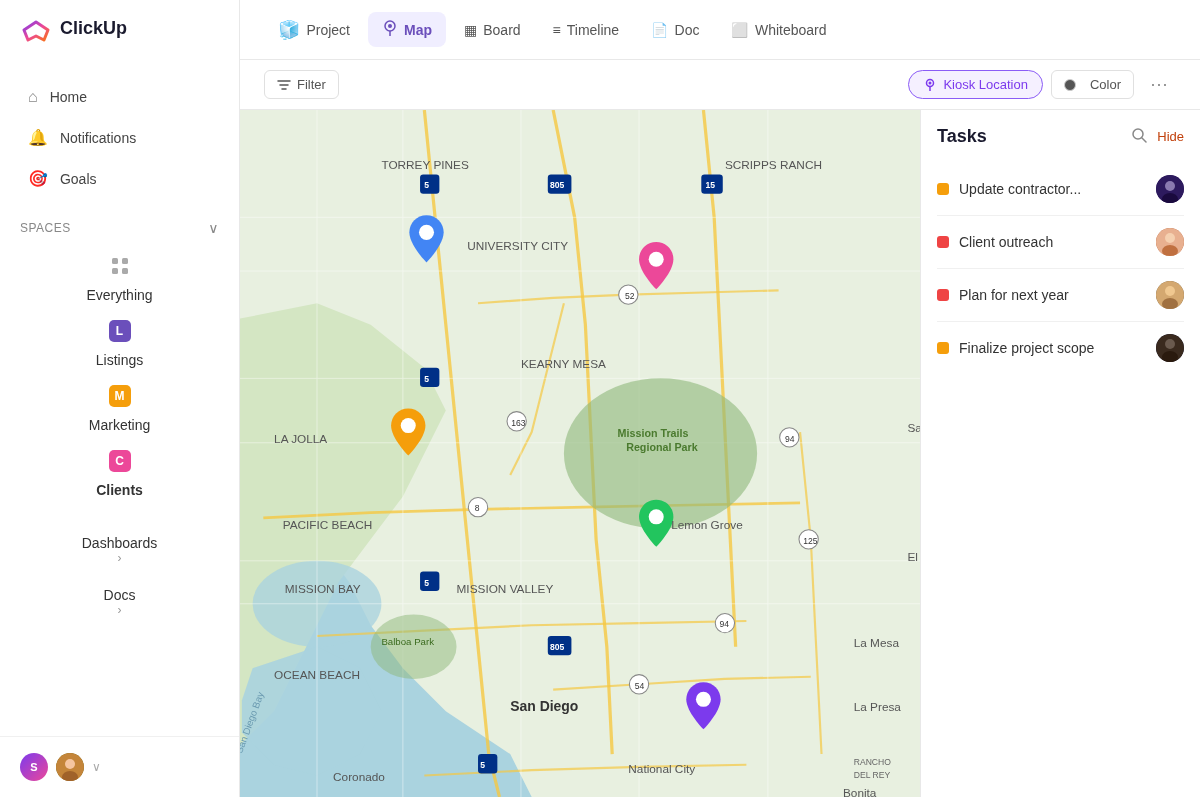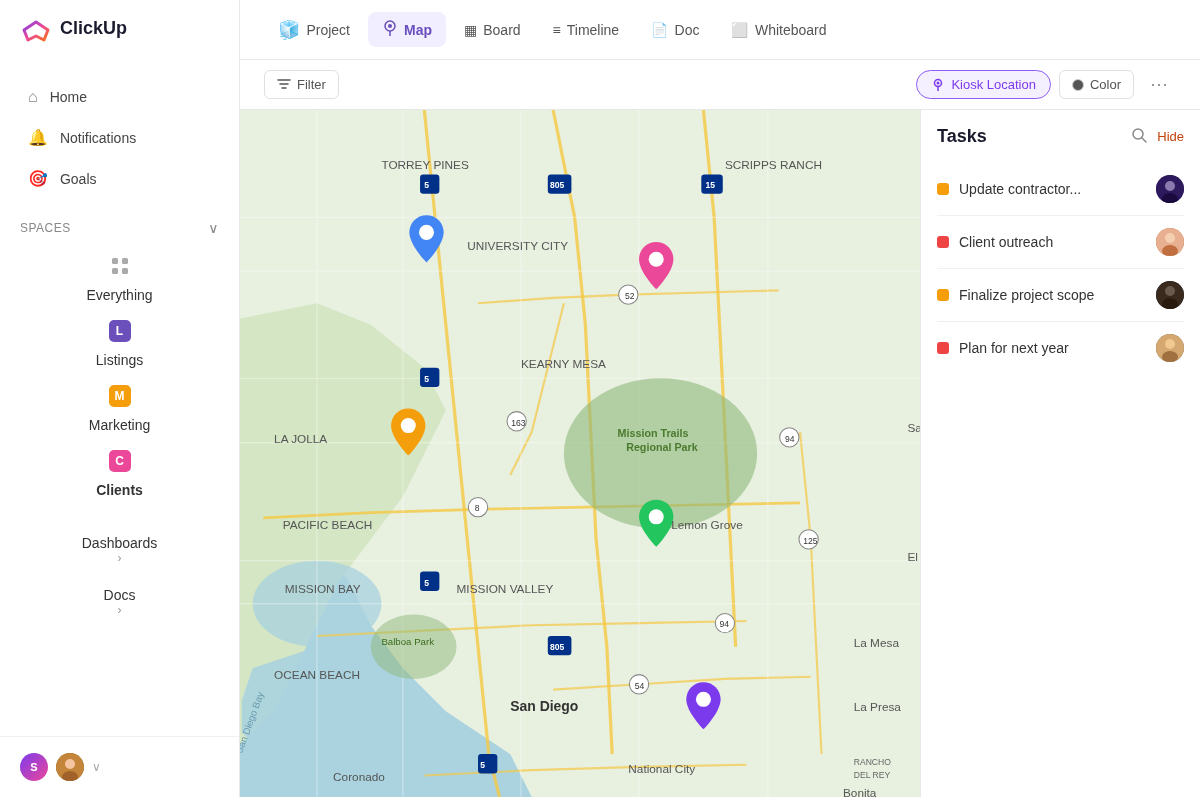--- a/index.html
+++ b/index.html
@@ -180,20 +180,21 @@
       display: flex;
       align-items: center;
       justify-content: space-between;
       padding: 10px 24px;
       border-bottom: 1px solid #e8e8e8;
     }
     .toolbar-left { display: flex; align-items: center; gap: 8px; }
     .toolbar-right { display: flex; align-items: center; gap: 8px; }
     .filter-btn {
       display: flex;
+      align-items: center;
       gap: 6px;
       padding: 6px 12px;
       border: 1px solid #e0e0e0;
       border-radius: 6px;
       font-size: 13px;
       color: #555;
       cursor: pointer;
       background: #fff;
     }
     .kiosk-btn {
@@ -205,21 +206,21 @@
       border-radius: 20px;
       font-size: 13px;
       color: #7c3aed;
       cursor: pointer;
       background: #f5f0ff;
       font-weight: 500;
     }
     .color-btn {
       display: flex;
       align-items: center;
-      gap: 6px;
+      gap: 14px;
       padding: 6px 12px;
       border: 1px solid #e0e0e0;
       border-radius: 6px;
       font-size: 13px;
       color: #555;
       cursor: pointer;
       background: #fff;
     }
     .more-btn {
       padding: 4px 8px;
@@ -659,37 +660,37 @@
         <div class="task-avatar" style="background: #c4724a;">
           <svg width="28" height="28" viewBox="0 0 28 28">
               <circle cx="14" cy="14" r="14" fill="#e8b090"></circle>
               <circle cx="14" cy="10" r="5" fill="#f5d0b0"></circle>
               <ellipse cx="14" cy="23" rx="8" ry="6" fill="#c07040"></ellipse>
             </svg>
         </div>
       </div>
 
       <div class="task-item">
+        <div class="task-dot" style="background: #ef4444;"></div>
+        <span class="task-label">Plan for next year</span>
+        <div class="task-avatar" style="background: #8b6c42;">
+          <svg width="28" height="28" viewBox="0 0 28 28">
+              <circle cx="14" cy="14" r="14" fill="#d4a870"></circle>
+              <circle cx="14" cy="10" r="5" fill="#f0c890"></circle>
+              <ellipse cx="14" cy="23" rx="8" ry="6" fill="#a07040"></ellipse>
+            </svg>
+        </div>
+      </div>
+
+      <div class="task-item">
         <div class="task-dot" style="background: #f59e0b;"></div>
         <span class="task-label">Finalize project scope</span>
         <div class="task-avatar" style="background: #1a1a2e;">
           <svg width="28" height="28" viewBox="0 0 28 28">
               <circle cx="14" cy="14" r="14" fill="#3a2a1e"></circle>
               <circle cx="14" cy="10" r="5" fill="#6a5a4e"></circle>
               <ellipse cx="14" cy="23" rx="8" ry="6" fill="#2a1a0e"></ellipse>
             </svg>
         </div>
       </div>
-
-      <div class="task-item">
-        <div class="task-dot" style="background: #ef4444;"></div>
-        <span class="task-label">Plan for next year</span>
-        <div class="task-avatar" style="background: #8b6c42;">
-          <svg width="28" height="28" viewBox="0 0 28 28">
-              <circle cx="14" cy="14" r="14" fill="#d4a870"></circle>
-              <circle cx="14" cy="10" r="5" fill="#f0c890"></circle>
-              <ellipse cx="14" cy="23" rx="8" ry="6" fill="#a07040"></ellipse>
-            </svg>
-        </div>
-      </div>
     </div>
   </div>
 </div>
 
 </body></html>

